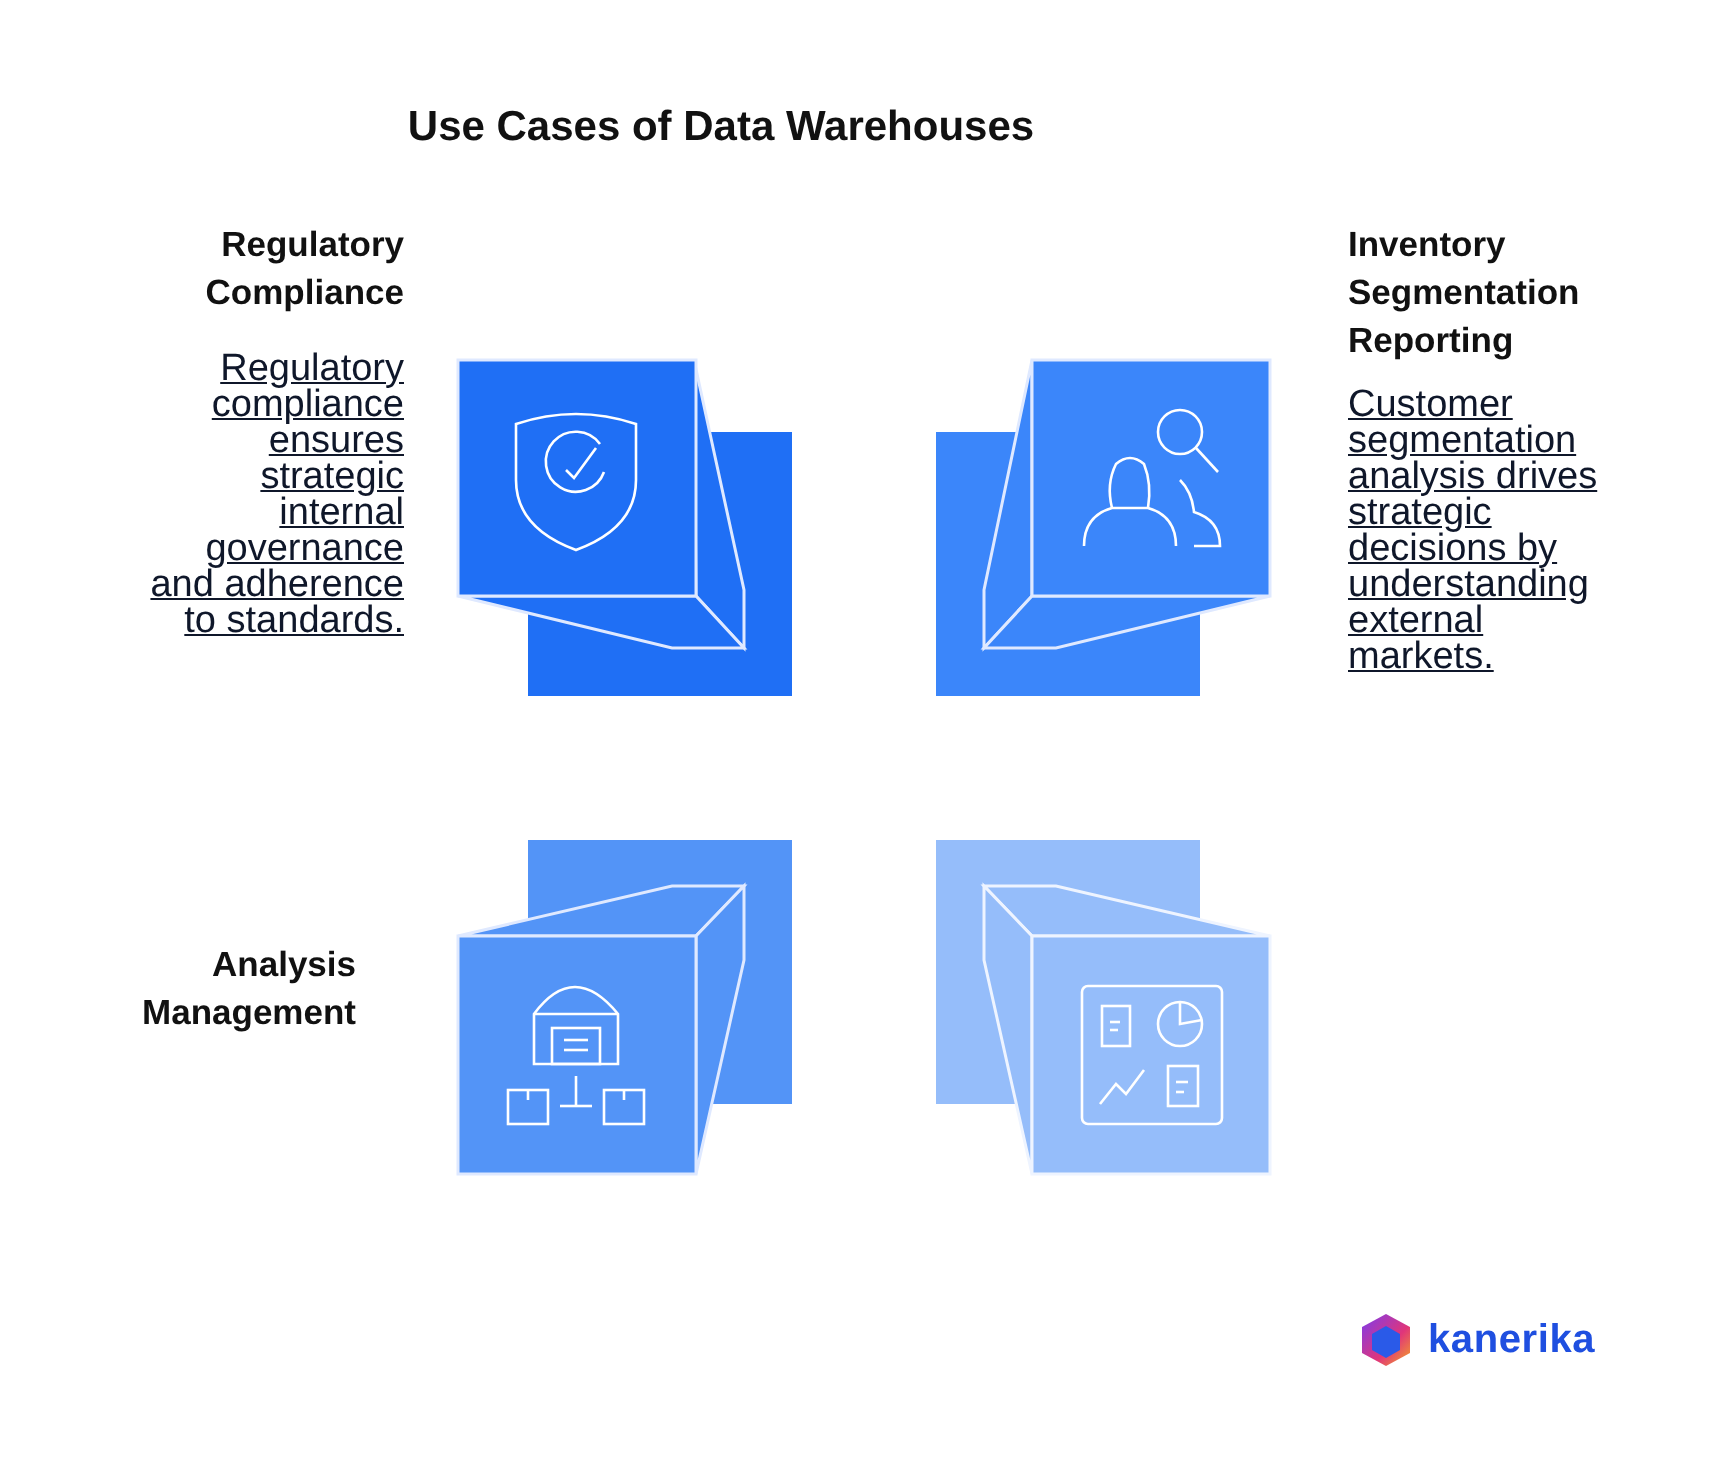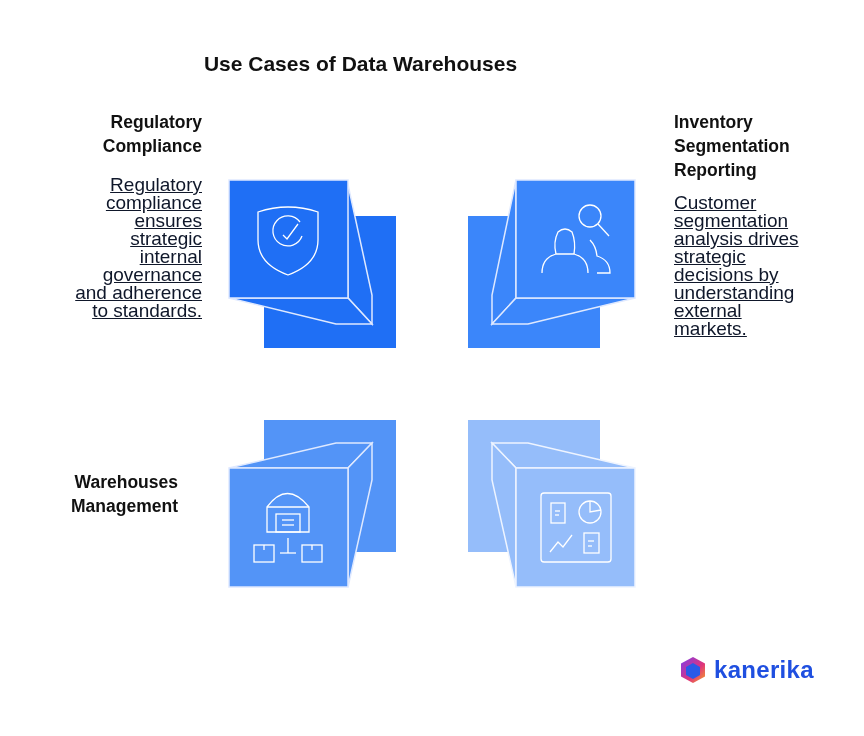--- a/index.html
+++ b/index.html
@@ -4,21 +4,21 @@
 <style>
   html, body { margin:0; padding:0; background:#ffffff; }
   body { width:864px; height:736px; position:relative; overflow:hidden; font-family:"Liberation Sans", sans-serif; color:#1a1a1a; }
   .title { position:absolute; left:0; top:52px; width:721px; text-align:center; font-size:21px; font-weight:bold; color:#111; }
   .block { position:absolute; width:140px; }
   .block.right-align { text-align:right; }
   .block h2 { margin:0; font-size:17.5px; font-weight:bold; line-height:24px; color:#111; }
   .block p { margin:12px 0 0 0; font-size:19px; line-height:18px; color:#0f172a;text-decoration:underline; }
   svg.cubes { position:absolute; left:0; top:0; }
   .logo { position:absolute; left:680px; top:656px; display:flex; align-items:center; gap:8px; }
-  .logo-text { font-size:24px; font-weight:bold; color:#1f4fe0; letter-spacing:0.3px; }
+  .logo-text { font-size:20px; font-weight:bold; color:#1f4fe0; letter-spacing:0.3px; }
 </style>
 </head>
 <body>
 
 <div class="title">Use Cases of Data Warehouses</div>
 
 <div class="block right-align" style="left:62px; top:110px;">
   <h2>
     <span>Regulatory</span><br>
     <span>Compliance</span>
@@ -30,21 +30,21 @@
   <h2>
     <span>Inventory</span><br>
     <span>Segmentation</span><br>
     <span>Reporting</span>
   </h2>
   <p style="width:135px; ">Customer segmentation analysis drives strategic decisions by understanding external markets.</p>
 </div>
 
 <div class="block right-align" style="left:38px; top:470px;">
   <h2>
-    <span>Warehouses</span><br>
+    <span>Analysis</span><br>
     <span>Management</span>
   </h2>
 </div>
 
 <div class="block" style="left:674px; top:470px;">
 </div>
 
 <svg class="cubes" width="864" height="736" viewBox="0 0 864 736">
 
   <g>

